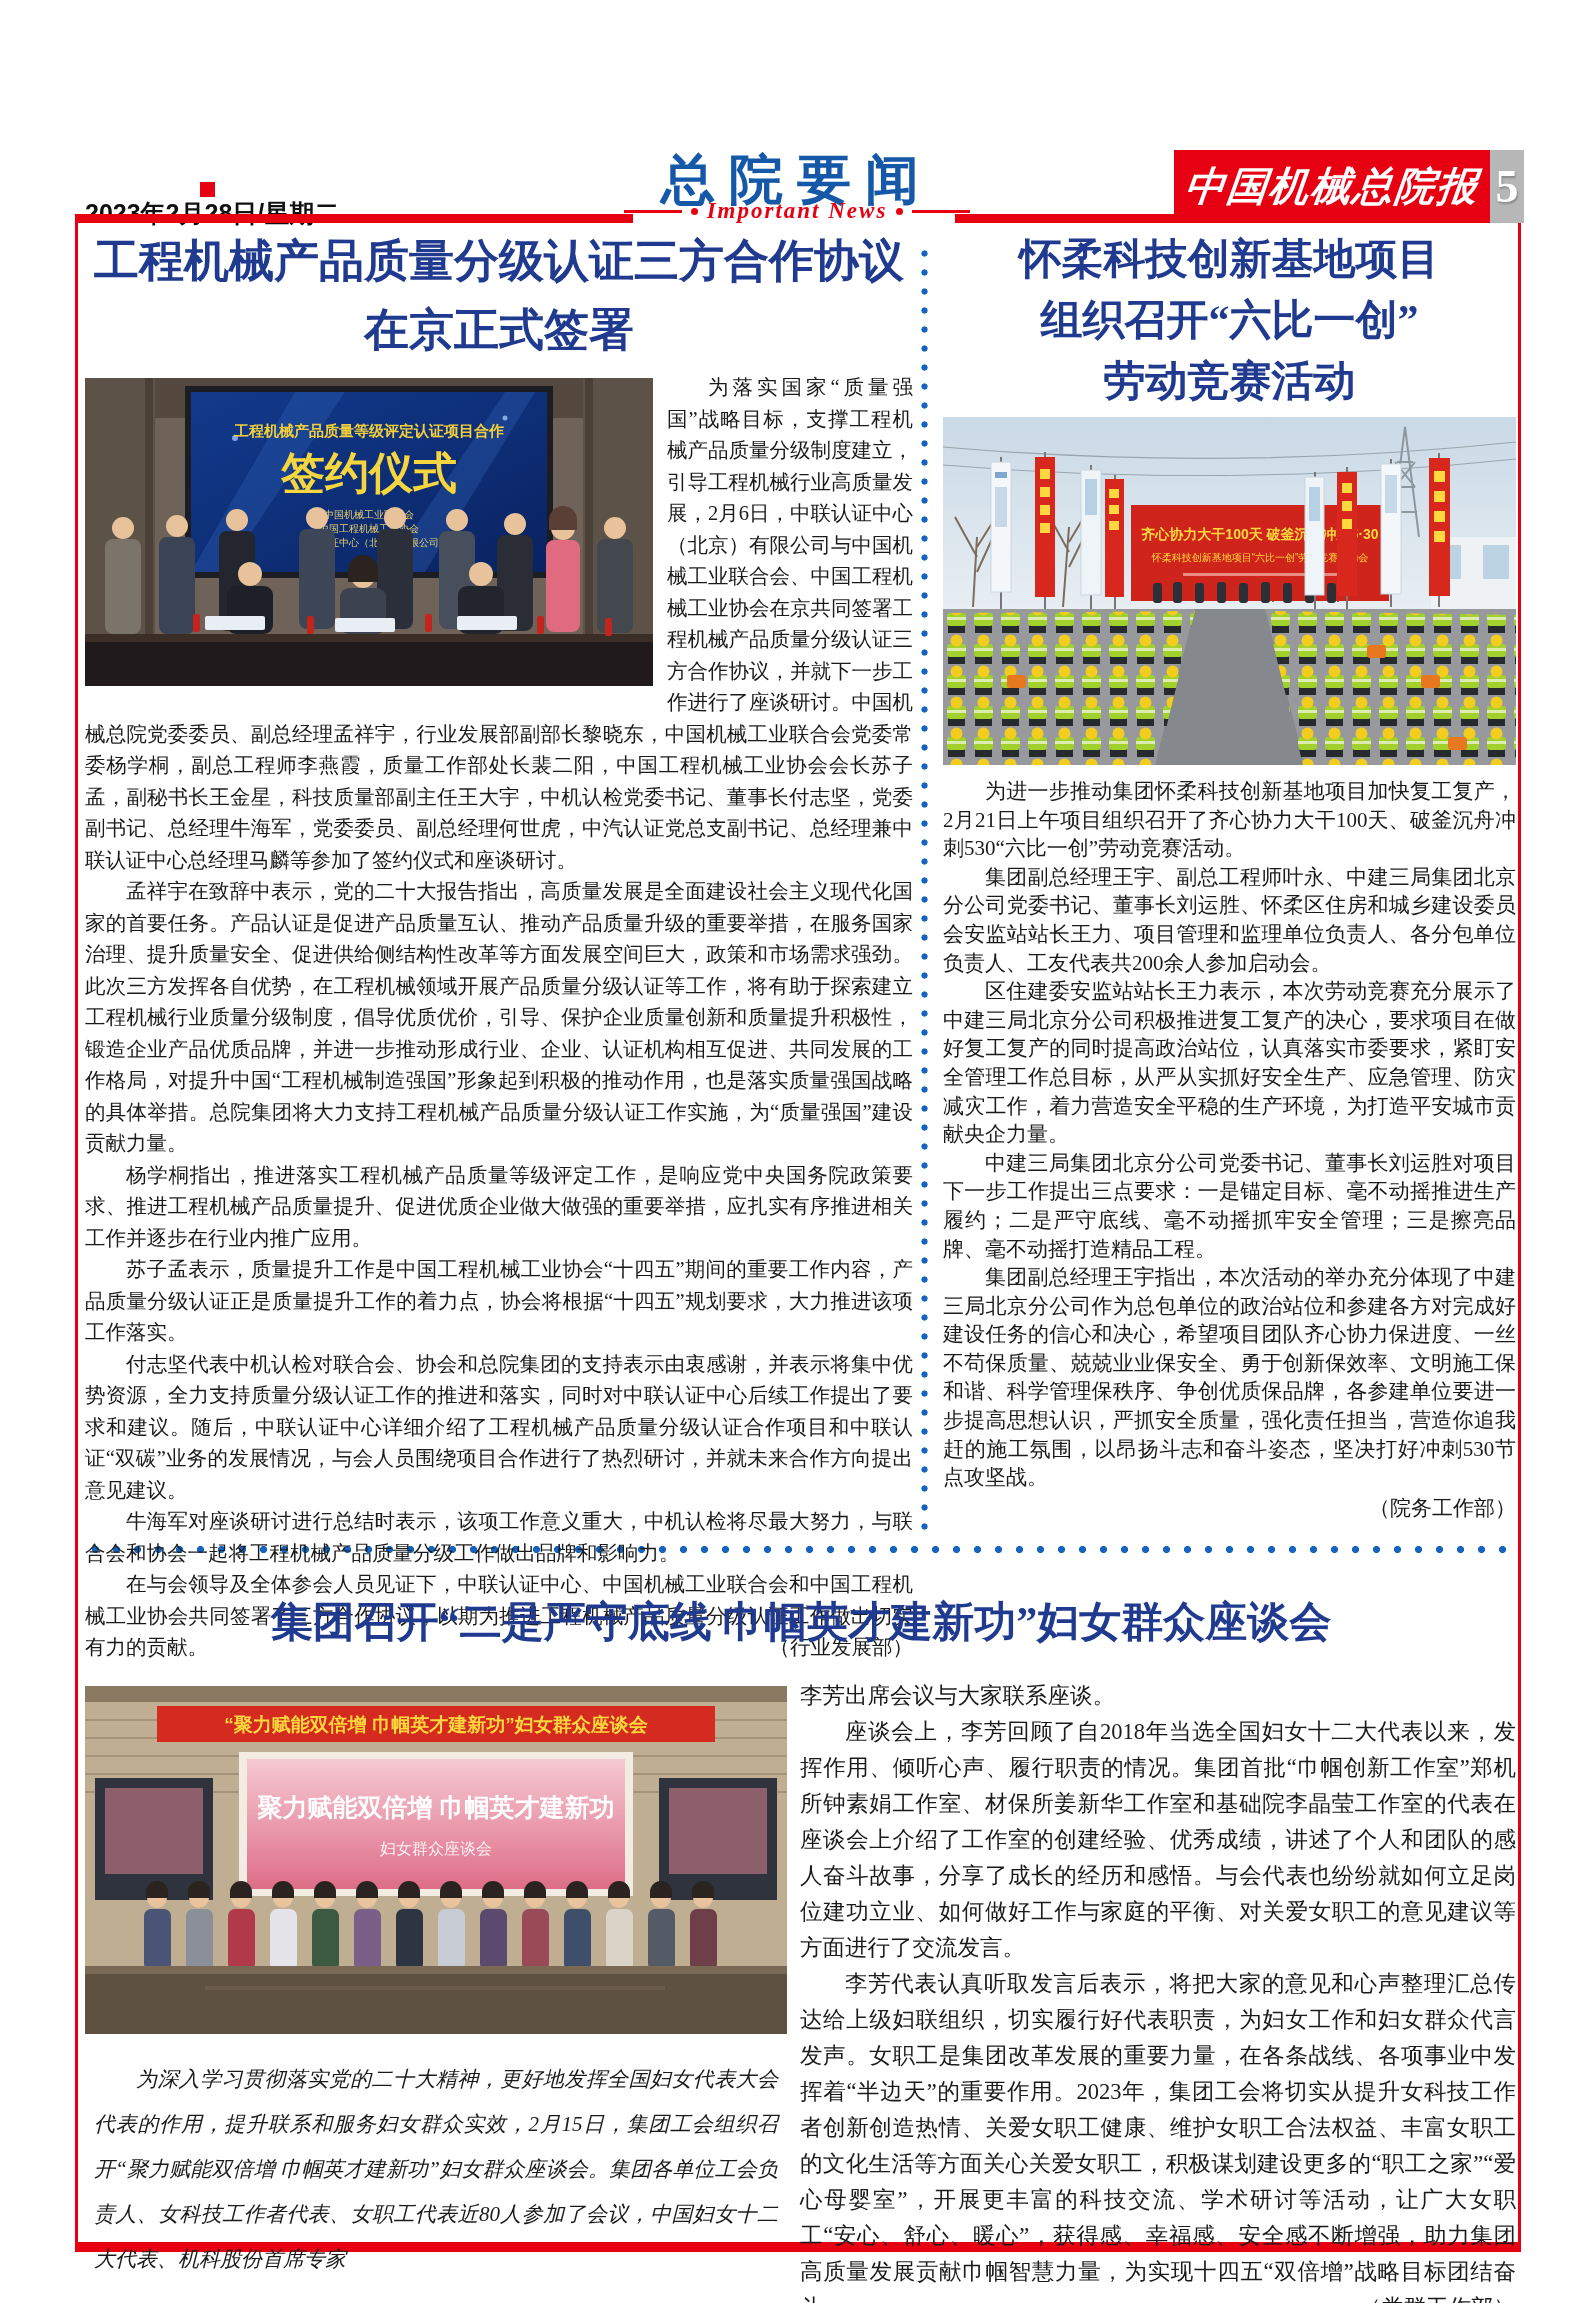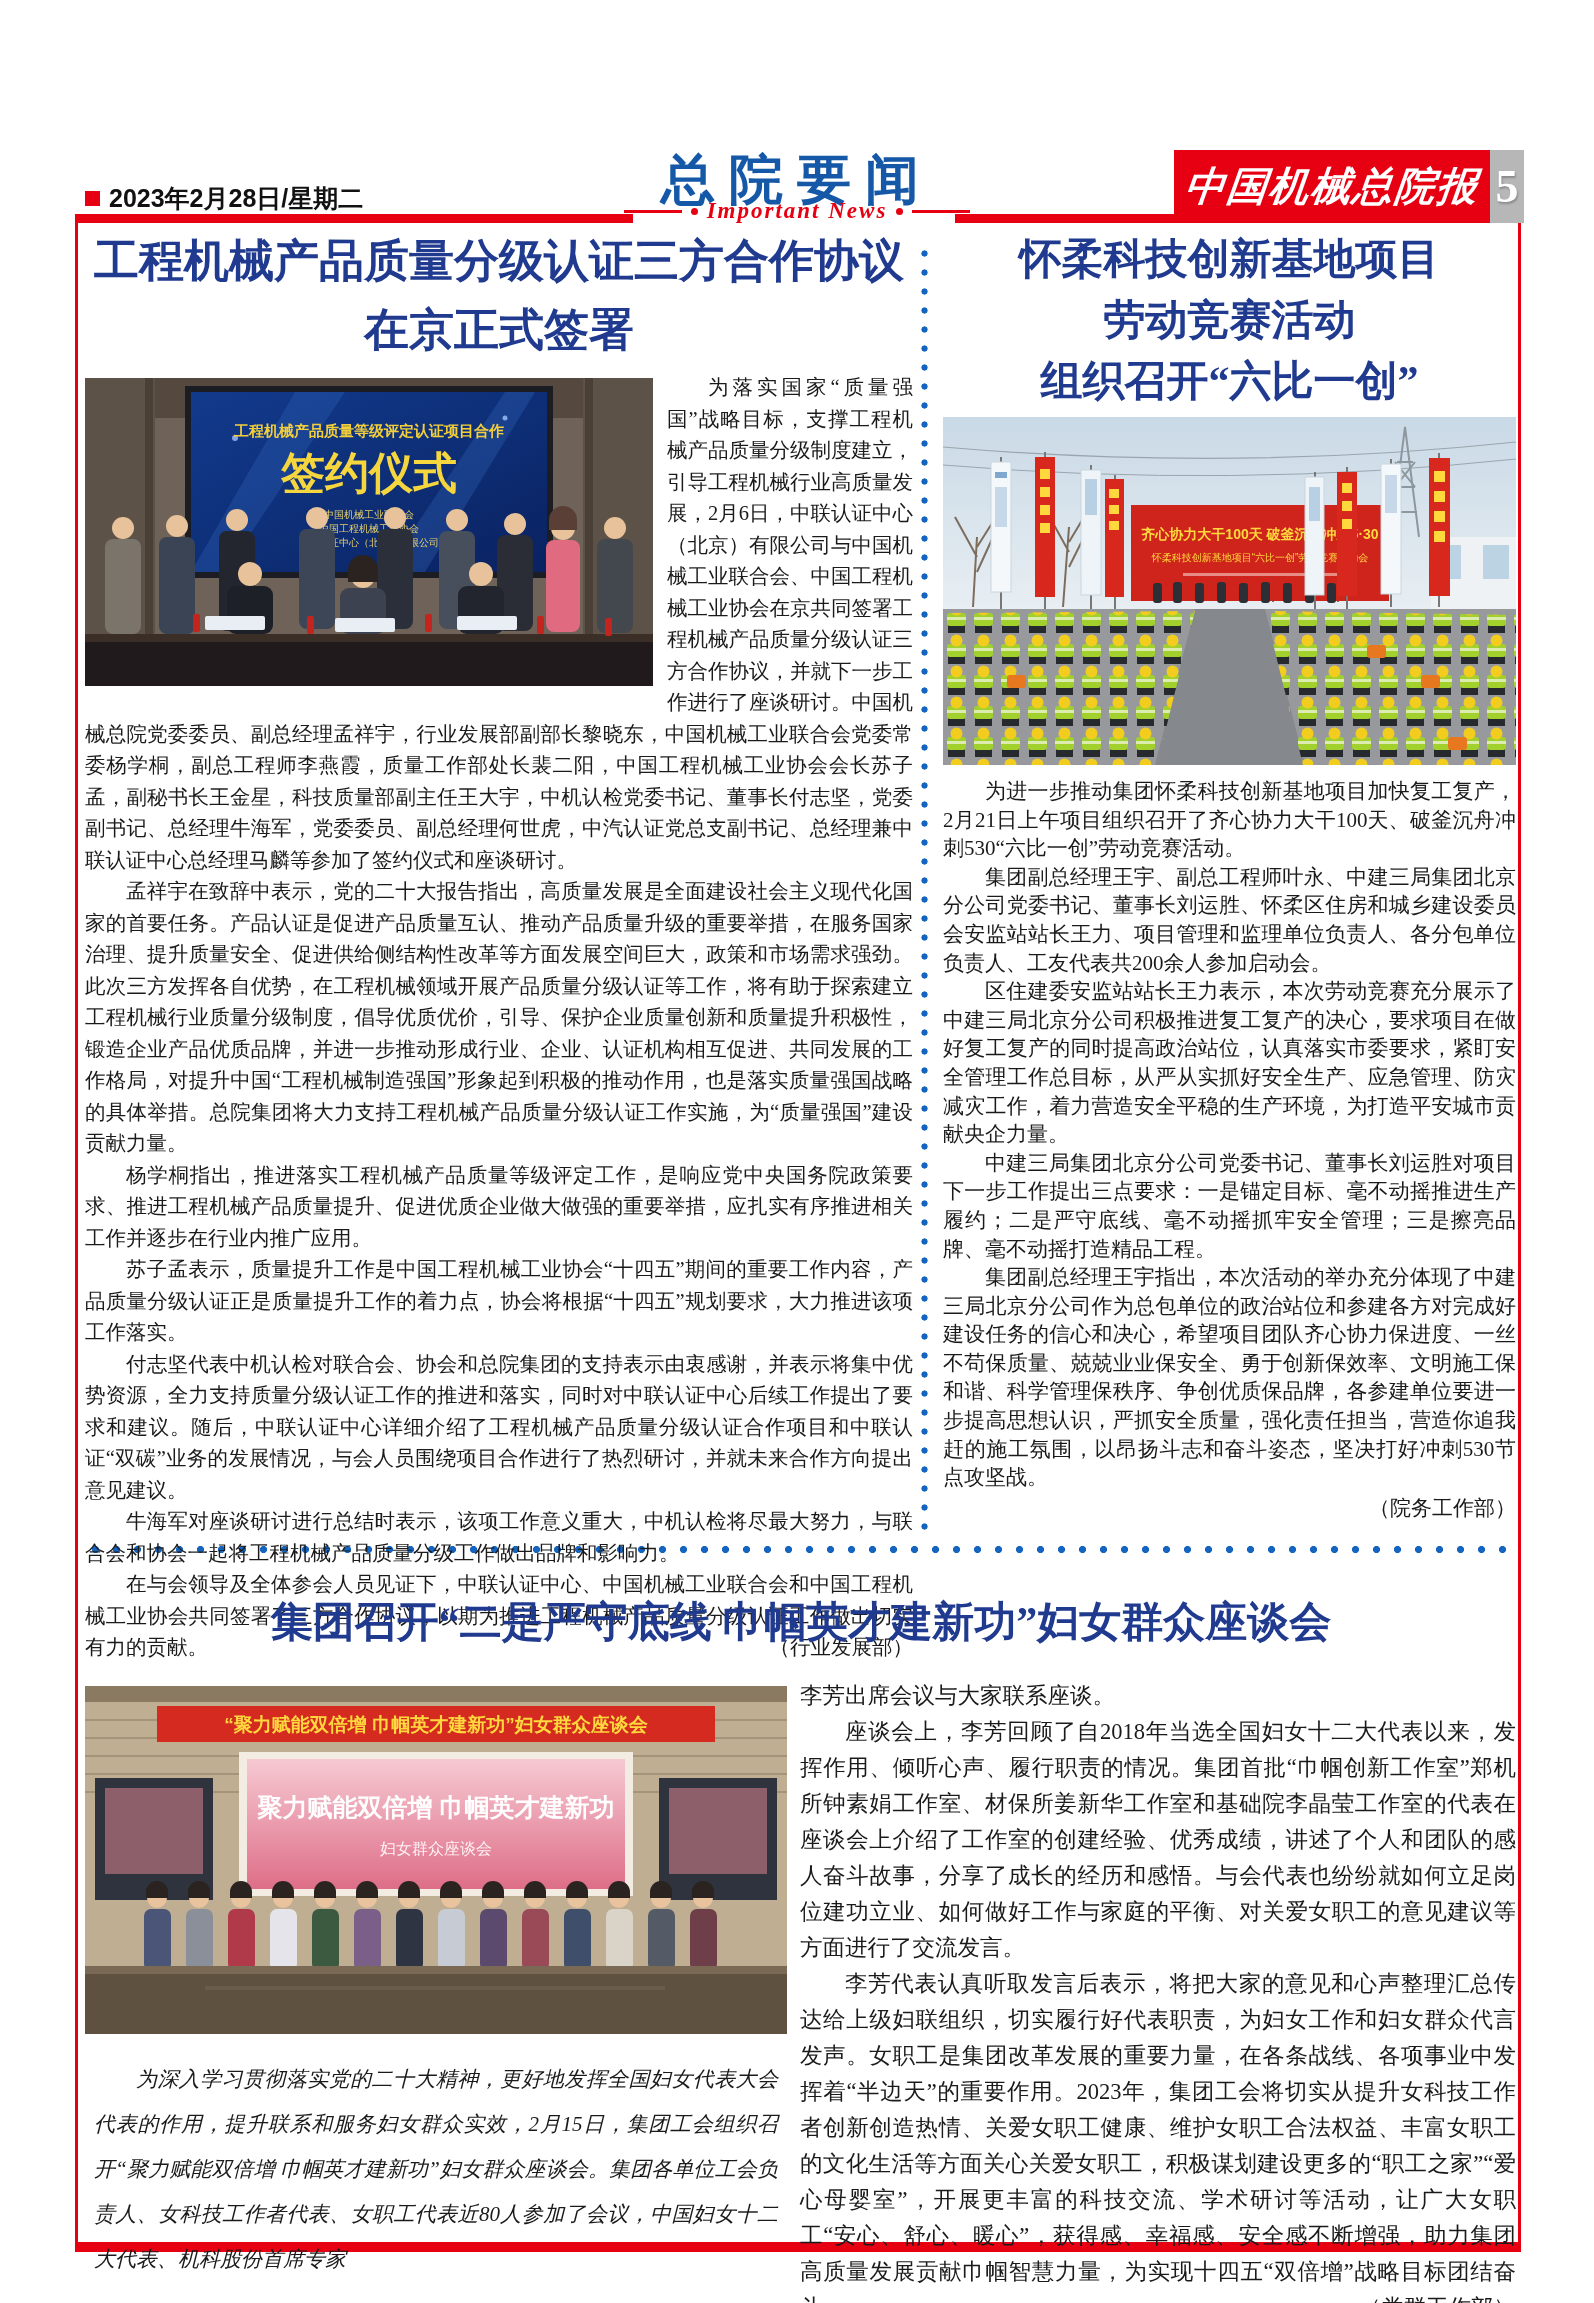--- a/index.html
+++ b/index.html
@@ -7,21 +7,21 @@
     --navy:#1f3a8e;
     --secblue:#1558a8;
     --dot:#1565c0;
   }
   html,body{margin:0;padding:0;background:#ffffff;}
   .page{position:relative;width:1594px;height:2303px;background:#fff;
         font-family:"Liberation Serif",serif;color:#1a1a1a;overflow:hidden;}
 
   
   .date-line{position:absolute;left:85px;top:182px;font-size:25px;font-weight:bold;
-             font-family:"Liberation Sans",sans-serif;color:#111;display:flex;align-items:center;}
+             font-family:"Liberation Sans",sans-serif;color:#111;display:flex;align-items:center;flex-direction:column;}
   .date-bullet{display:inline-block;width:15px;height:15px;background:var(--red);margin-right:9px;}
   .section-title{position:absolute;left:0;right:0;top:144px;text-align:center;
                  font-size:54px;font-weight:bold;color:var(--secblue);letter-spacing:14px;}
   .section-sub{position:absolute;left:0;right:0;top:198px;display:flex;align-items:center;
                justify-content:center;gap:9px;color:var(--red);}
   .section-sub .dash{width:58px;height:3px;background:var(--red);}
   .section-sub .dot{width:7px;height:7px;border-radius:50%;background:var(--red);}
   .section-sub .txt{font-size:23px;font-weight:bold;font-style:italic;letter-spacing:2px;}
   .rule{position:absolute;top:214px;height:9px;background:var(--red);}
   .rule.left-seg{left:75px;width:558px;}
@@ -219,22 +219,22 @@
       <p>杨学桐指出，推进落实工程机械产品质量等级评定工作，是响应党中央国务院政策要求、推进工程机械产品质量提升、促进优质企业做大做强的重要举措，应扎实有序推进相关工作并逐步在行业内推广应用。</p>
       <p>苏子孟表示，质量提升工作是中国工程机械工业协会“十四五”期间的重要工作内容，产品质量分级认证正是质量提升工作的着力点，协会将根据“十四五”规划要求，大力推进该项工作落实。</p>
       <p>付志坚代表中机认检对联合会、协会和总院集团的支持表示由衷感谢，并表示将集中优势资源，全力支持质量分级认证工作的推进和落实，同时对中联认证中心后续工作提出了要求和建议。随后，中联认证中心详细介绍了工程机械产品质量分级认证合作项目和中联认证“双碳”业务的发展情况，与会人员围绕项目合作进行了热烈研讨，并就未来合作方向提出意见建议。</p>
       <p>牛海军对座谈研讨进行总结时表示，该项工作意义重大，中机认检将尽最大努力，与联合会和协会一起将工程机械产品质量分级工作做出品牌和影响力。</p>
       <p><span>在与会领导及全体参会人员见证下，中联认证中心、中国机械工业联合会和中国工程机械工业协会共同签署了三方合作协议，以期为推进工程机械产品质量分级认证工作做出切实有力的贡献。</span><span class="byline-inline">（行业发展部）</span></p>
     </div>
   </div>
 
   <div class="col-right">
     <div class="a-title">怀柔科技创新基地项目</div>
+    <div class="a-title">组织召开“六比一创”</div>
     <div class="a-title">劳动竞赛活动</div>
-    <div class="a-title">组织召开“六比一创”</div>
 
     <div class="photo-competition">
       <svg viewBox="0 0 573 348" preserveAspectRatio="none">
         <defs>
           <linearGradient id="sky" x1="0" y1="0" x2="0" y2="1">
             <stop offset="0" stop-color="#c9d9e6"></stop>
               <stop offset="1" stop-color="#e9eff3"></stop>
           </linearGradient>
           <pattern id="crowd" x="0" y="0" width="27" height="31" patternUnits="userSpaceOnUse">
             <rect x="5" y="22" width="17" height="8" fill="#26292e"></rect>

